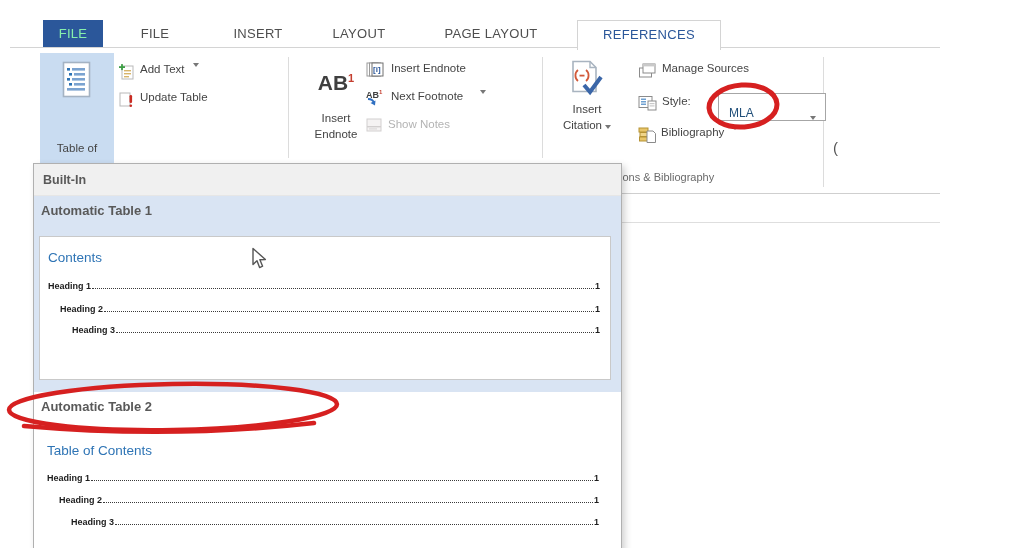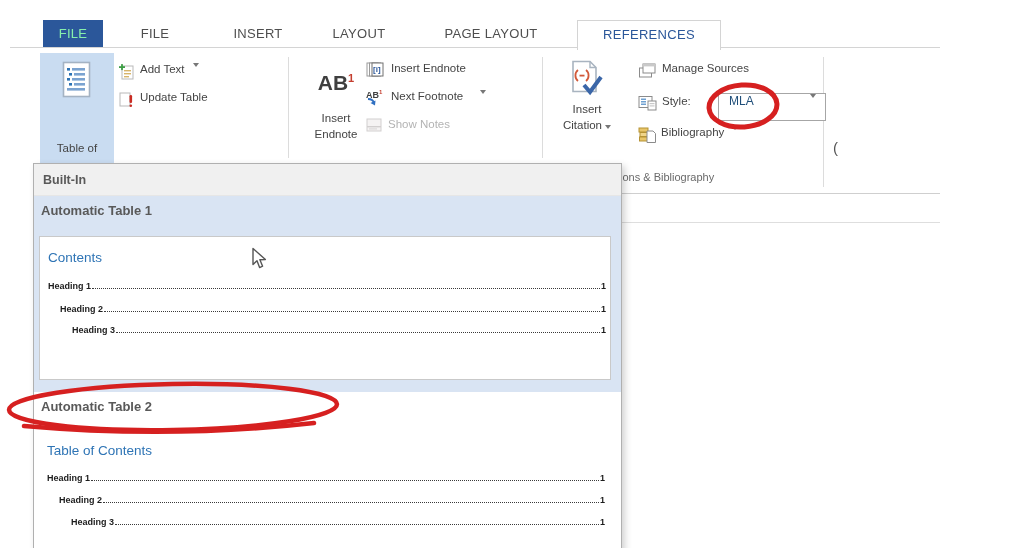--- a/index.html
+++ b/index.html
@@ -22,37 +22,37 @@
   .rowbtn.disabled{color:#b3b3b3;}
   .toc-btn{left:40px;top:53px;width:74px;height:110px;background:#c9dcf1;gap:40px;}
   .toc-btn .lbl{line-height:16px;}
   .crt{display:inline-block;width:0;height:0;border-left:3.5px solid transparent;
        border-right:3.5px solid transparent;border-top:4px solid #777;margin-left:3px;}
   .ab-big{font-size:21px;font-weight:bold;color:#3f3f3f;line-height:32px;}
   .ab-big sup,.ab-sm sup{color:#c43e2f;}
   .ab-sm{font-size:9px;font-weight:bold;color:#3f3f3f;}
   .grouplabel{position:absolute;font-size:11px;color:#6a6a6a;z-index:1;white-space:nowrap;}
   .combo{position:absolute;left:718px;top:93px;width:106px;height:26px;border:1px solid #a6a6a6;
-         background:#fff;display:flex;align-items:flex-start;z-index:2;}
+         background:#fff;display:flex;align-items:flex-end;z-index:2;}
   .combo .val{font-size:12px;color:#1f4e79;margin-left:10px;flex:1;}
   .paren{position:absolute;font-size:15px;color:#555;z-index:1;}
   
   .panel{position:absolute;left:33px;top:163px;width:587px;height:400px;background:#fff;
          border:1px solid #b0b0b0;box-shadow:3px 3px 7px rgba(0,0,0,.18);z-index:5;}
   .panel-header{height:31px;background:#f0f0f0;border-bottom:1px solid #e6e6e6;
                 display:flex;align-items:center;padding-left:9px;
                 font-weight:bold;font-size:12.5px;color:#595959;}
   .gallery-item1{position:absolute;left:0;top:32px;width:100%;height:196px;background:#d9e4f3;}
   .item-label{font-weight:bold;font-size:13px;color:#595959;padding:7px 0 0 7px;}
   .item2-label{position:absolute;left:0;top:228px;width:100%;}
   .preview{position:absolute;background:#fff;}
   .preview1{left:5px;top:40px;width:570px;height:142px;border:1px solid #c9c9c9;}
   .preview2{left:5px;top:266px;width:570px;height:134px;}
   .pv-title{position:absolute;left:8px;font-size:13.5px;color:#2e74b5;white-space:nowrap;}
-  .toc-row{position:absolute;right:4px;display:flex;align-items:flex-end;
+  .toc-row{position:absolute;right:10px;display:flex;align-items:flex-end;
            font-size:9px;font-weight:bold;color:#1c1c1c;}
   .leader{flex:1;border-bottom:1.5px dotted #3a3a3a;margin:0 1px 2px 1px;}
   
   .annot{position:absolute;z-index:30;pointer-events:none;}
   .cursor{position:absolute;z-index:40;pointer-events:none;}
   .icon{display:inline-block;flex:none;}
 </style>
 </head>
 <body>
 

